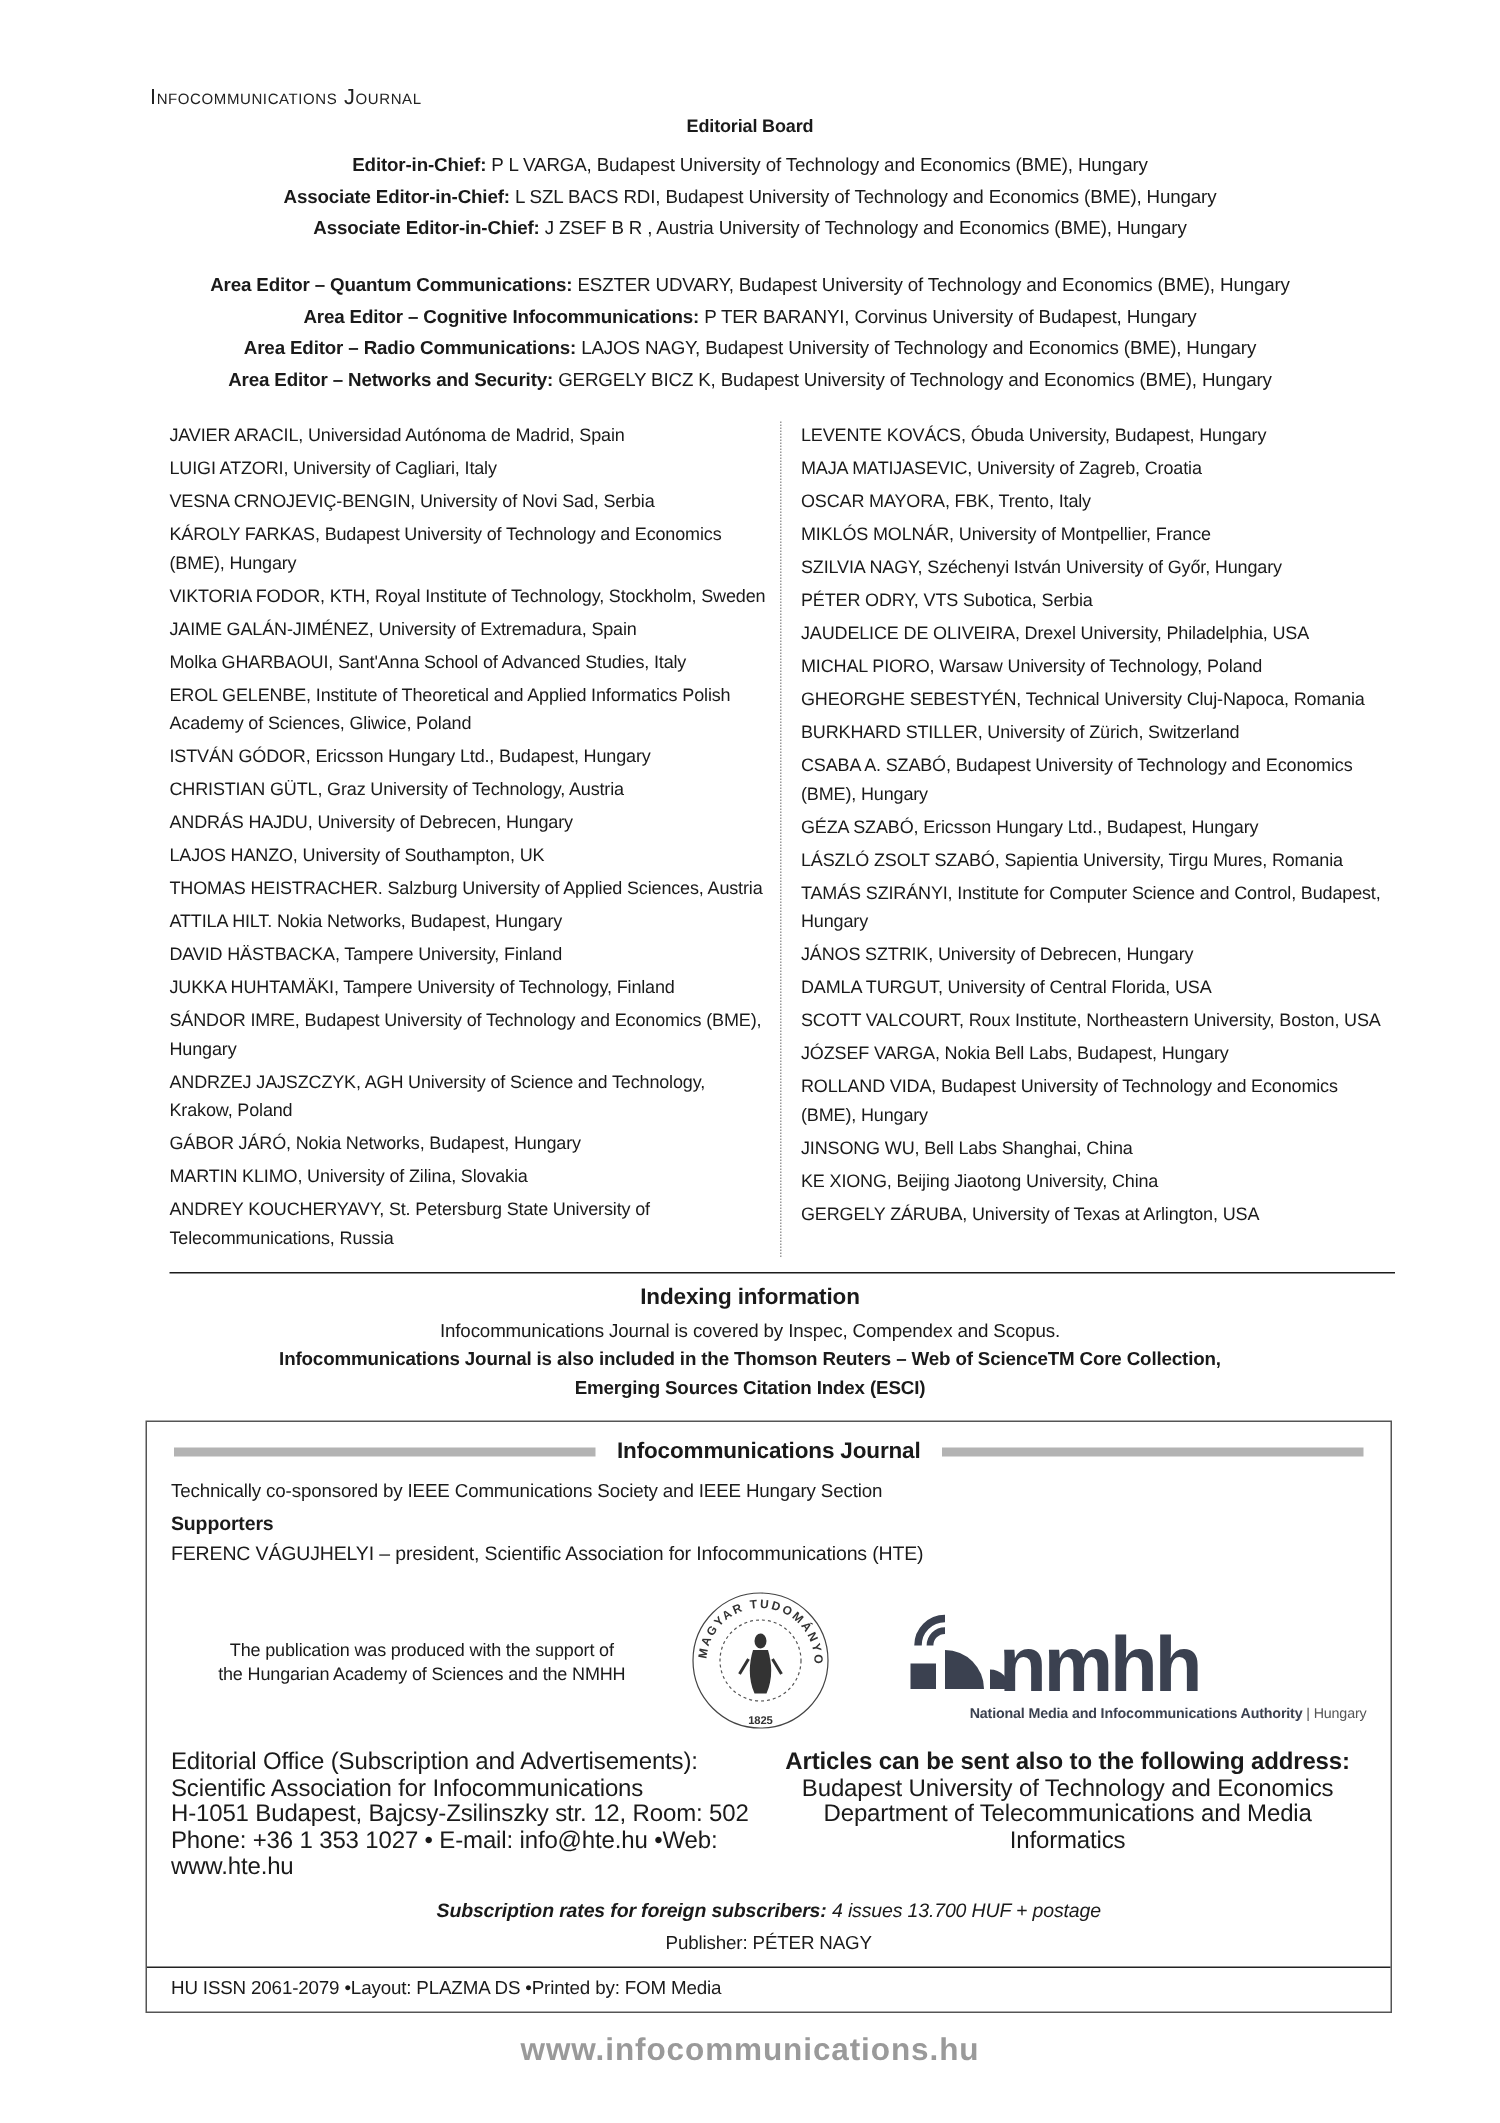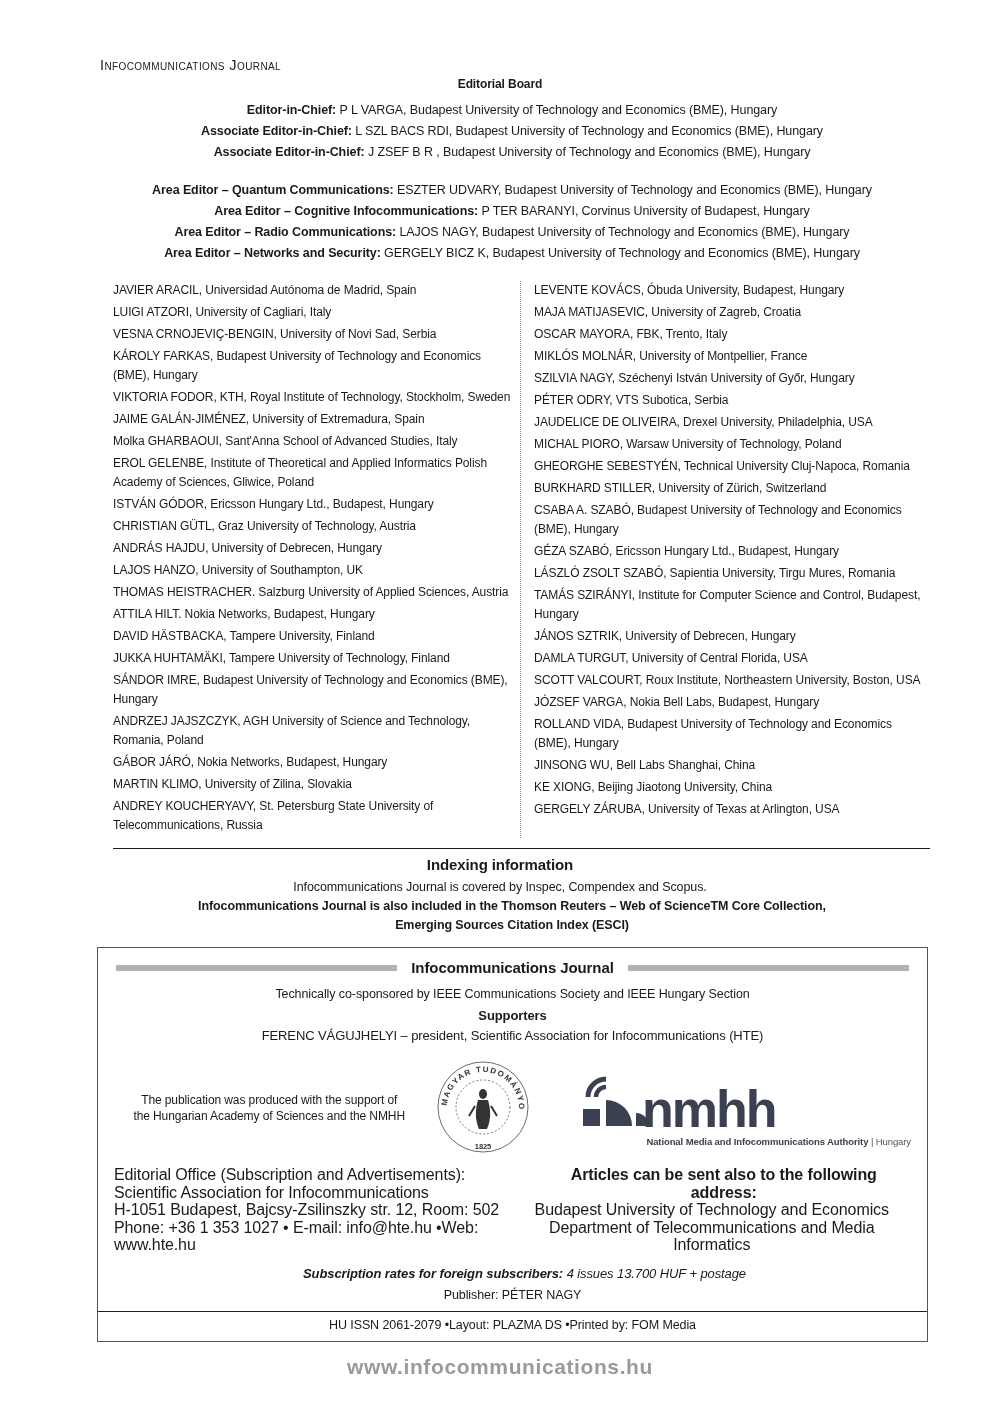--- a/index.html
+++ b/index.html
@@ -24,21 +24,21 @@
   .eb-title{
     margin-top:4px;
     text-align:center;
     font-weight:bold;
     font-size:12px;
   }
   .center-block{ text-align:center; }
   .chiefs{ margin-top:9px; }
   .areas{ margin-top:17px; }
   .center-line{ font-size:12.5px; line-height:21px; }
-  .b{ font-weight:bold;margin-left:24px; }
+  .b{ font-weight:bold; }
   .members{
     display:flex;
     margin:17px 70px 0 113px;
   }
   .col-left{
     width:399px;
     padding-right:8px;
     border-right:1px dotted #999;
   }
   .col-right{ flex:1; padding-left:13px; }
@@ -65,21 +65,21 @@
     align-items:center;
     margin:2px 2px 0 2px;
   }
   .title-bar{ flex:1; height:6px; background:#b3b3b3; }
   .box-title{
     padding:0 14px;
     font-weight:bold;
     font-size:15px;
     white-space:nowrap;
   }
-  .box-center-line{ text-align:center; font-size:12.5px; line-height:20px; }
+  .box-center-line{ text-align:left; font-size:12.5px; line-height:20px; }
   .cosponsor{ margin-top:8px; }
   .supporters-label{ font-weight:bold; font-size:13px; margin-top:2px; }
   .supporter{ font-size:13px; }
   .logos-row{
     display:flex;
     align-items:center;
     margin-top:10px;
     height:104px;
   }
   .support-note{
@@ -106,21 +106,21 @@
   .contact-left{ width:50%; text-align:left; }
   .contact-right{ width:50%; text-align:center; }
   .contact-line{ font-size:16px; line-height:17.5px; }
   .subscription{ text-align:center; font-size:13px; margin-top:10px; line-height:19px;font-style:italic; }
   .publisher{ text-align:center; font-size:12.5px; margin-top:3px; line-height:18px; }
   .inner-rule{
     border:none;
     border-top:1.5px solid #222;
     margin:7px -16px 0 -16px;
   }
-  .issn{ text-align:center; font-size:12.5px; padding:6px 0 9px 0; }
+  .issn{ font-size:12.5px; padding:6px 0 9px 0; }
   .site-url{
     margin-top:13px;
     text-align:center;
     font-weight:bold;
     font-size:21px;
     letter-spacing:0.6px;
     color:#9a9a9a;
   }
 </style>
 </head>
@@ -139,21 +139,21 @@
         <span>P L VARGA, Budapest University of Technology and Economics (BME), Hungary</span>
       </div>
 
       <div class="center-line">
         <span class="b">Associate Editor-in-Chief:</span>
         <span>L SZL  BACS RDI, Budapest University of Technology and Economics (BME), Hungary</span>
       </div>
 
       <div class="center-line">
         <span class="b">Associate Editor-in-Chief:</span>
-        <span>J ZSEF B R , Budapest University of Technology and Economics (BME), Hungary</span>
+        <span>J ZSEF B R , Austria University of Technology and Economics (BME), Hungary</span>
       </div>
     </div>
 
   <div class="center-block areas">
 
       <div class="center-line">
         <span class="b">Area Editor – Quantum Communications:</span>
         <span>ESZTER UDVARY, Budapest University of Technology and Economics (BME), Hungary</span>
       </div>
 
@@ -203,21 +203,21 @@
         <div class="member">THOMAS HEISTRACHER. Salzburg University of Applied Sciences, Austria</div>
 
         <div class="member">ATTILA HILT. Nokia Networks, Budapest, Hungary</div>
 
         <div class="member">DAVID HÄSTBACKA, Tampere University, Finland</div>
 
         <div class="member">JUKKA HUHTAMÄKI, Tampere University of Technology, Finland</div>
 
         <div class="member">SÁNDOR IMRE, Budapest University of Technology and Economics (BME), Hungary</div>
 
-        <div class="member">ANDRZEJ JAJSZCZYK, AGH University of Science and Technology, Romania, Poland</div>
+        <div class="member">ANDRZEJ JAJSZCZYK, AGH University of Science and Technology, Krakow, Poland</div>
 
         <div class="member">GÁBOR JÁRÓ, Nokia Networks, Budapest, Hungary</div>
 
         <div class="member">MARTIN KLIMO, University of Zilina, Slovakia</div>
 
         <div class="member">ANDREY KOUCHERYAVY, St. Petersburg State University of Telecommunications, Russia</div>
       </div>
     <div class="col-right">
 
         <div class="member">LEVENTE KOVÁCS, Óbuda University, Budapest, Hungary</div>

